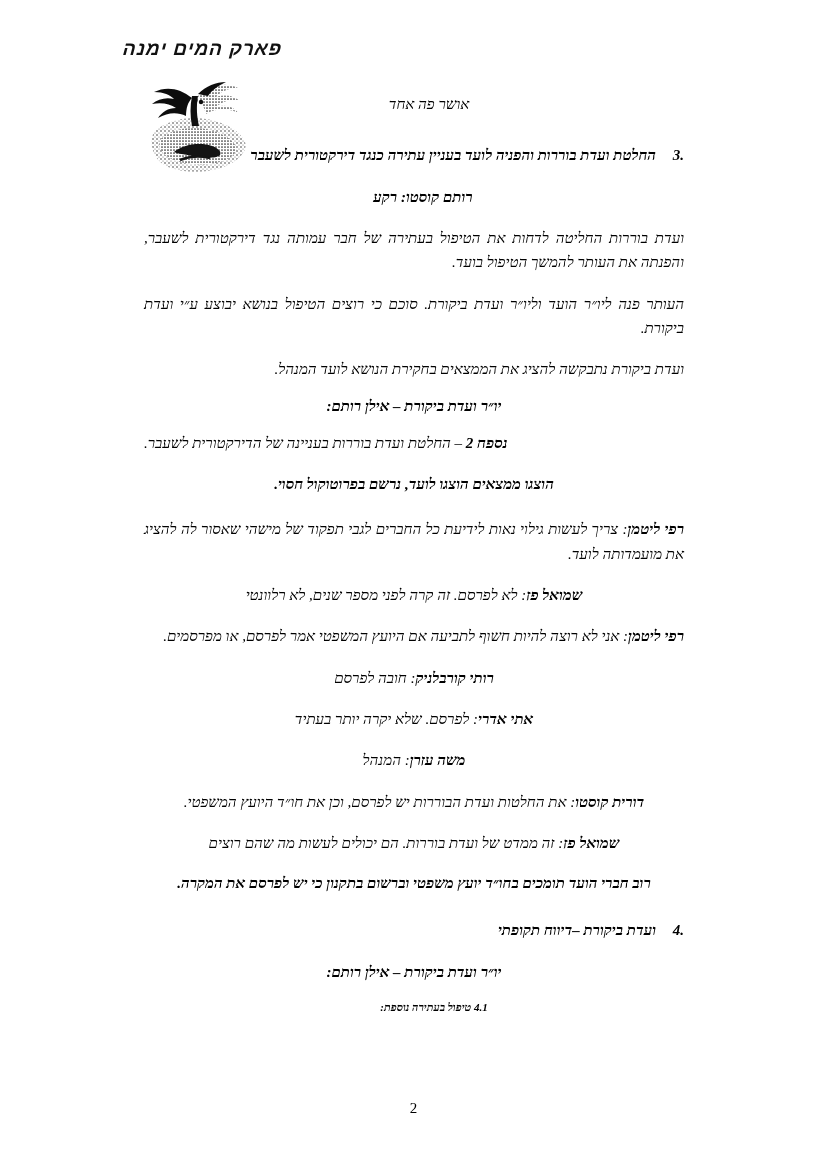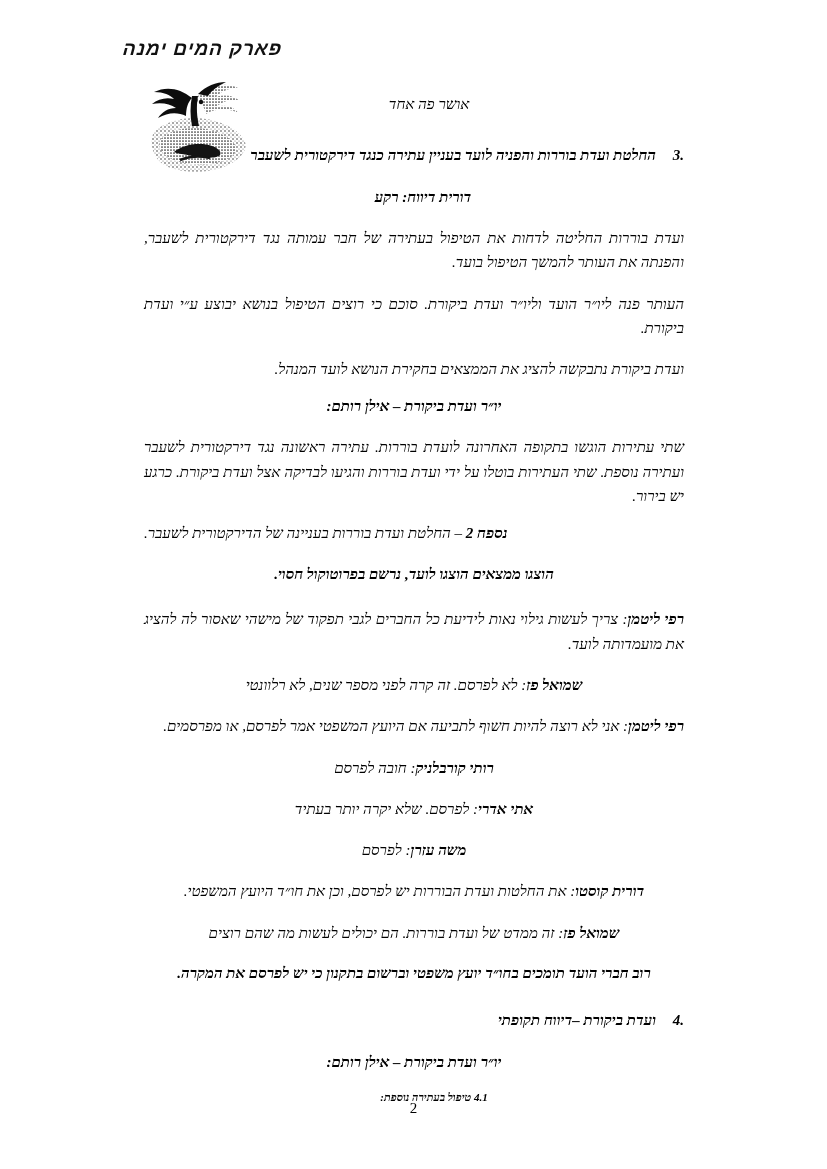--- a/index.html
+++ b/index.html
@@ -208,31 +208,30 @@
 
   <div class="content">
 
     <div class="approval">אושר פה אחד</div>
 
     <div class="numbered">
       <span class="num">3.</span>
       <span>החלטת ועדת בוררות והפניה לועד בעניין עתירה כנגד דירקטורית לשעבר</span>
     </div>
 
-    <div class="heading-sub">דורית דיווח: רקע</div>
+    <div class="heading-sub">רותם קוסטו: רקע</div>
 
     <p class="para">ועדת בוררות החליטה לדחות את הטיפול בעתירה של חבר עמותה נגד דירקטורית לשעבר, והפנתה את העותר להמשך הטיפול בועד.</p>
 
     <p class="para">העותר פנה ליו״ר הועד וליו״ר ועדת ביקורת. סוכם כי רוצים הטיפול בנושא יבוצע ע״י ועדת ביקורת.</p>
 
     <p class="para center-ish">ועדת ביקורת נתבקשה להציג את הממצאים בחקירת הנושא לועד המנהל.</p>
 
     <div class="heading-sub left-pad-none">יו״ר ועדת ביקורת – אילן רותם:</div>
 
-    <p class="para">שתי עתירות הוגשו בתקופה האחרונה לועדת בוררות. עתירה ראשונה נגד דירקטורית לשעבר ועתירה נוספת. שתי העתירות בוטלו על ידי ועדת בוררות והגיעו לבדיקה אצל ועדת ביקורת. כרגע יש בירור.</p>
 
     <div class="annex">
       <span class="bold">נספח 2</span><span> – החלטת ועדת בוררות בעניינה של הדירקטורית לשעבר.</span>
     </div>
 
     <div class="bold-statement">הוצגו ממצאים הוצגו לועד, נרשם בפרוטוקול חסוי.</div>
 
     <div class="speaker-line">
       <span class="speaker-name">רפי ליטמן</span><span>: צריך לעשות גילוי נאות לידיעת כל החברים לגבי תפקוד של מישהי שאסור לה להציג את מועמדותה לועד.</span>
     </div>
@@ -247,21 +246,21 @@
 
     <div class="speaker-line centered">
       <span class="speaker-name">רותי קורבלניק</span><span>: חובה לפרסם</span>
     </div>
 
     <div class="speaker-line centered">
       <span class="speaker-name">אתי אדרי</span><span>: לפרסם. שלא יקרה יותר בעתיד</span>
     </div>
 
     <div class="speaker-line centered">
-      <span class="speaker-name">משה עזרן</span><span>: לפרסם</span>
+      <span class="speaker-name">משה עזרן</span><span>: המנהל</span>
     </div>
 
     <div class="speaker-line centered">
       <span class="speaker-name">דורית קוסטו</span><span>: את החלטות ועדת הבוררות יש לפרסם, וכן את חו״ד היועץ המשפטי.</span>
     </div>
 
     <div class="speaker-line centered">
       <span class="speaker-name">שמואל פז</span><span>: זה ממדט של ועדת בוררות. הם יכולים לעשות מה שהם רוצים</span>
     </div>
 

